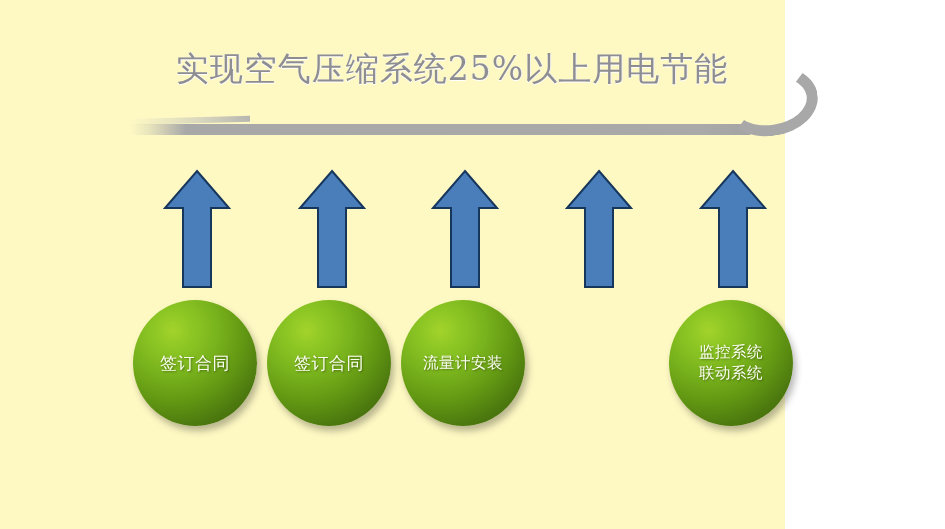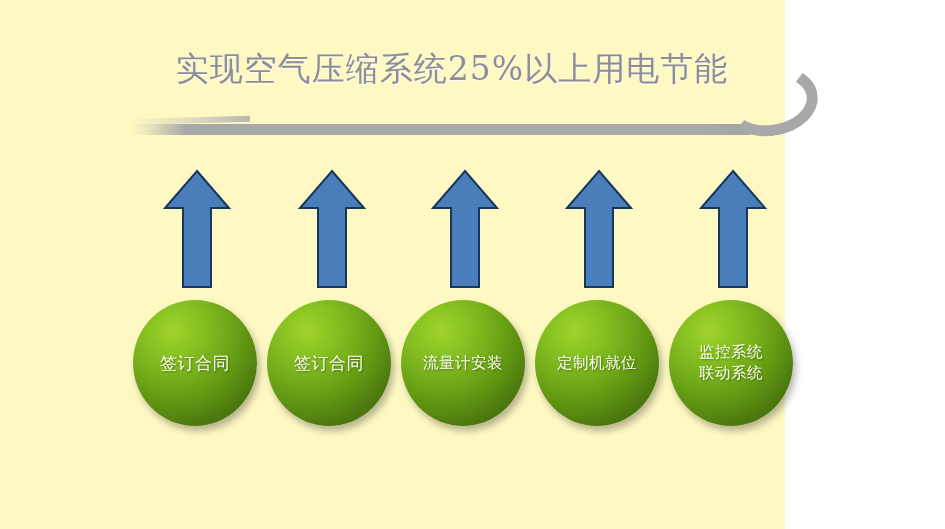--- a/index.html
+++ b/index.html
@@ -175,22 +175,19 @@
   <div class="circle-row">
     <div class="node" style="left:133px">
       <span class="node-label">签订合同</span>
     </div>
     <div class="node" style="left:401px">
       <span class="node-label small">流量计安装</span>
     </div>
     <div class="node" style="left:267px">
       <span class="node-label">签订合同</span>
     </div>
-    <div class="node" style="left:535px">
-      <span class="node-label small">定制机就位</span>
-    </div>
     <div class="node" style="left:669px">
       <span class="node-label small">监控系统
 联动系统</span>
     </div>
   </div>
 
 </div>
 
 </body></html>

